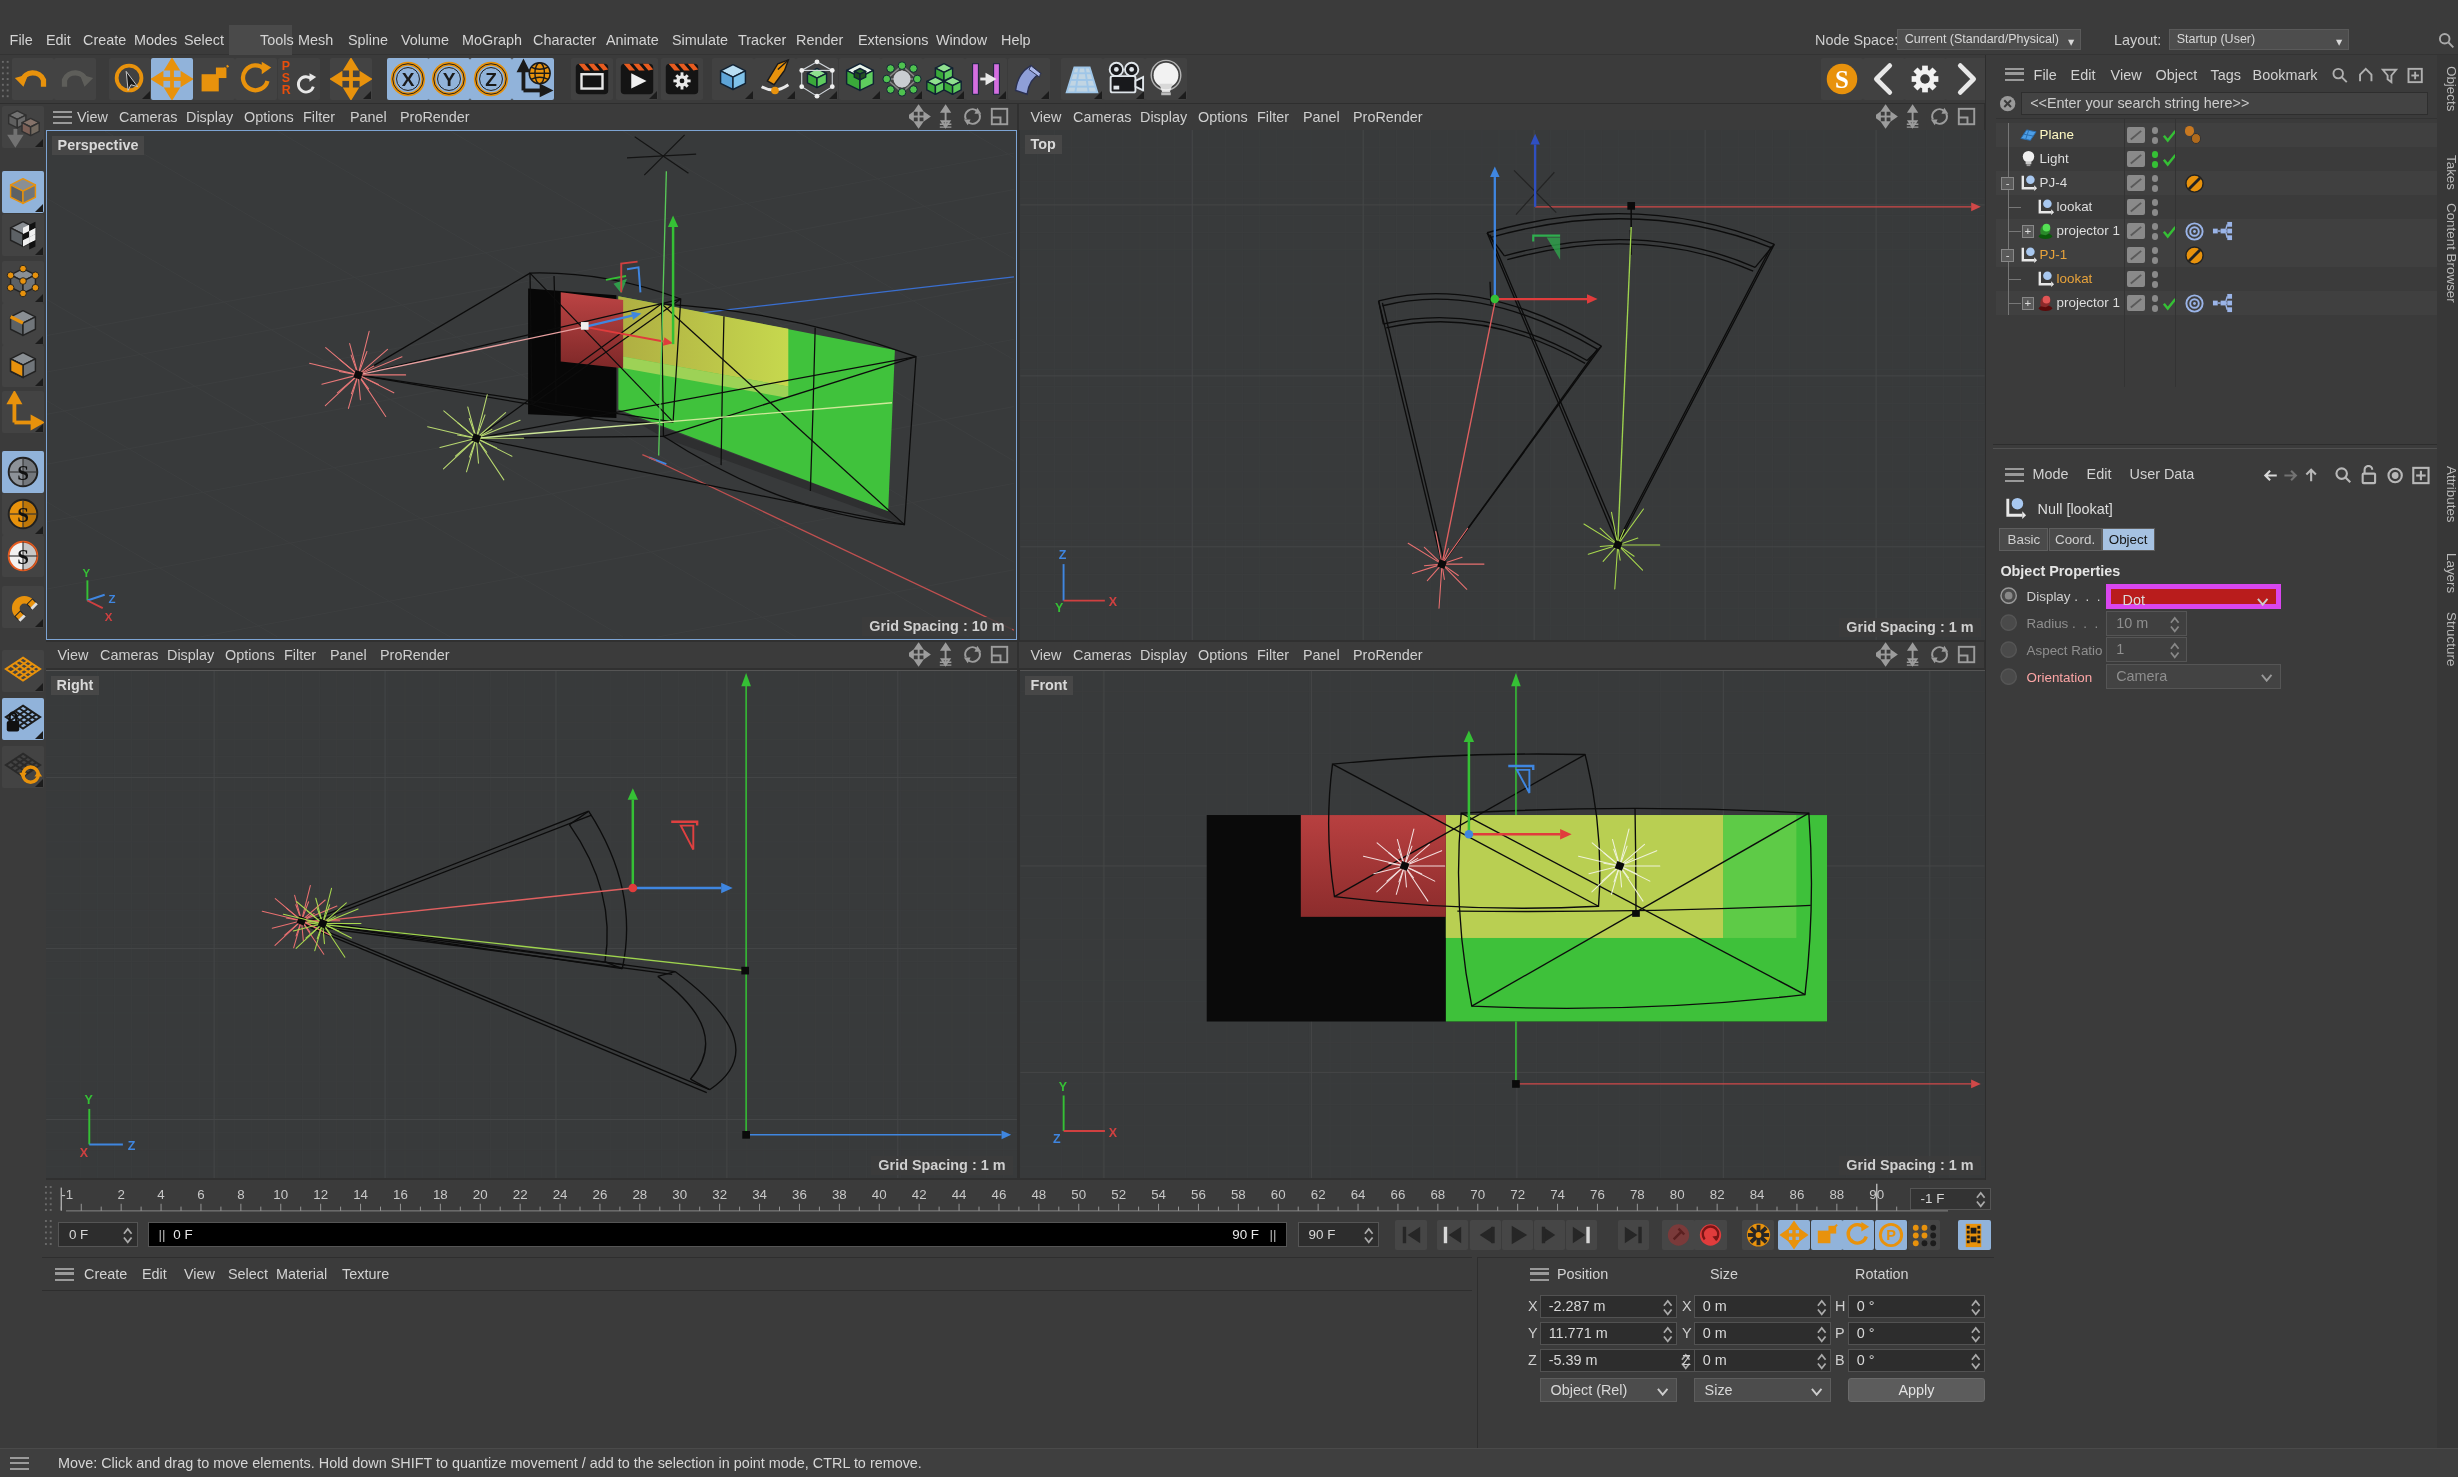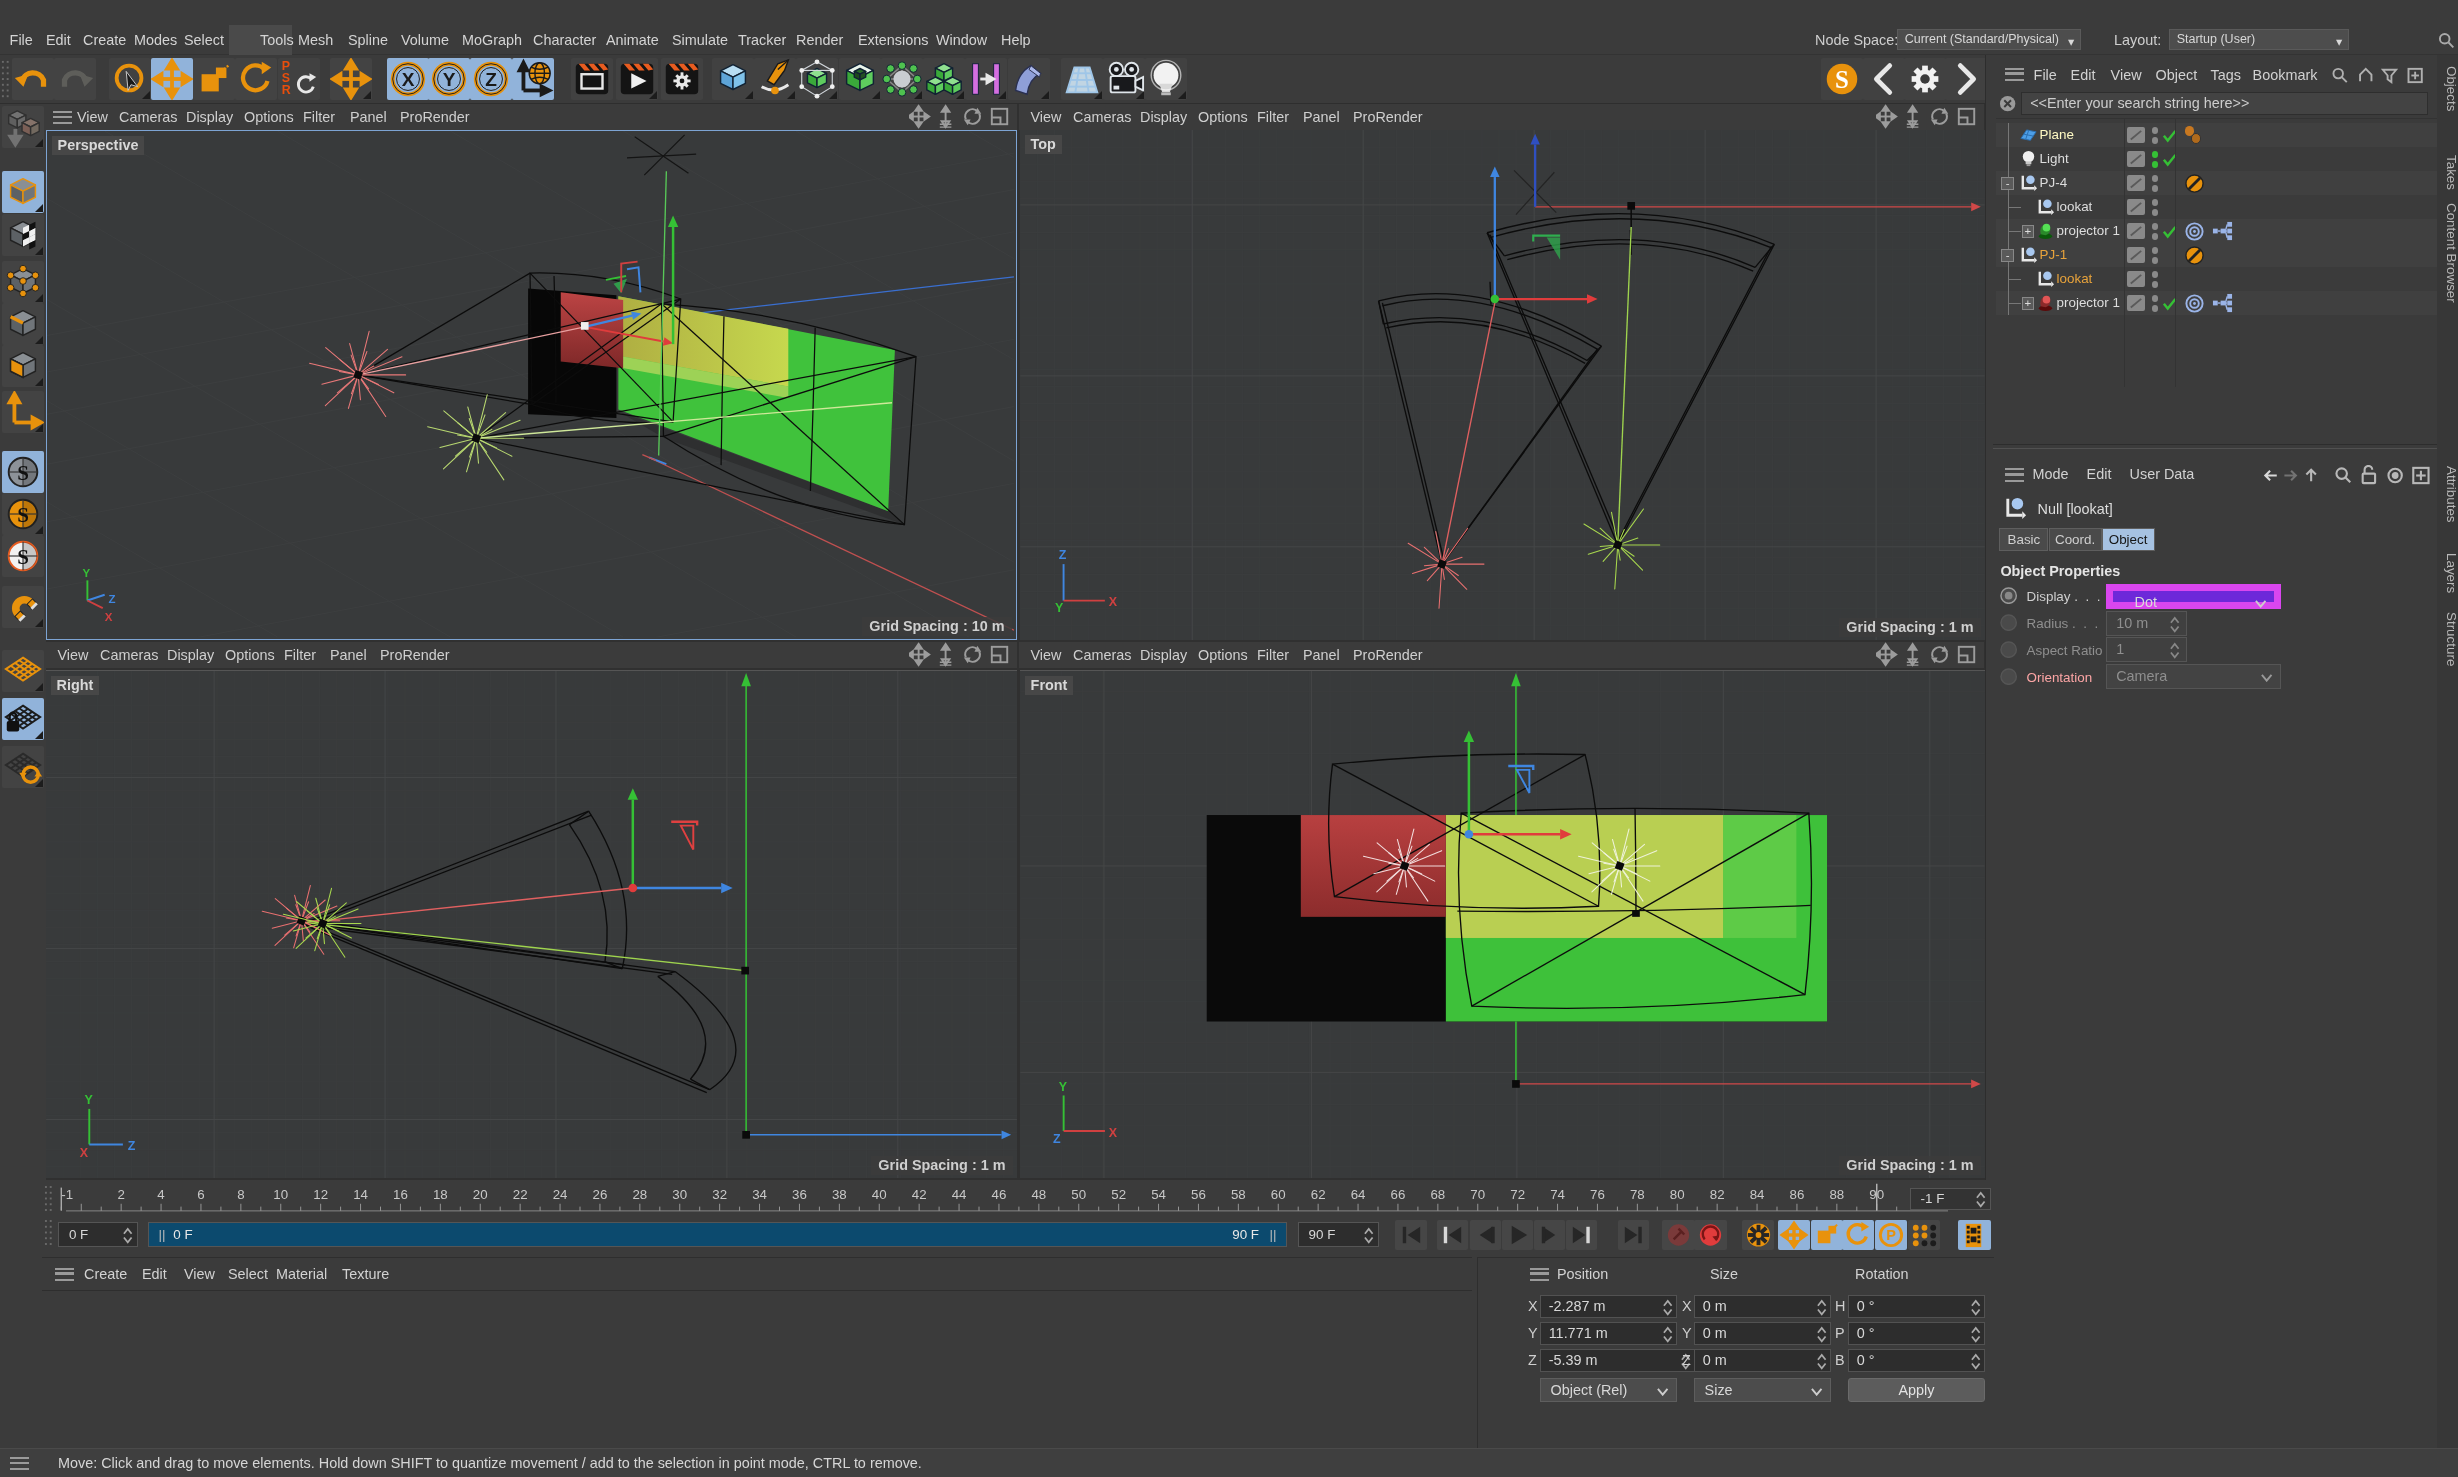--- a/index.html
+++ b/index.html
@@ -1721,21 +1721,21 @@
         <span style="position:absolute;left:42px;top:49px;font-size:14.4px;color:#dedede">Null [lookat]</span>
         <div style="position:absolute;left:3.8px;top:76px;width:49px;height:23px;background:#4a4a4a;border:1px solid #5e5e5e;color:#cfcfcf;font-size:13.4px;text-align:center;line-height:21px">Basic</div>
         <div style="position:absolute;left:53px;top:76px;width:53px;height:23px;background:#4a4a4a;border:1px solid #5e5e5e;color:#cfcfcf;font-size:13.4px;text-align:center;line-height:21px">Coord.</div>
         <div style="position:absolute;left:106px;top:76px;width:53px;height:23px;background:#a6c2e2;border:1px solid #5e5e5e;color:#151515;font-size:13.4px;text-align:center;line-height:21px">Object</div>
         <div style="position:absolute;left:4.8px;top:111px;font-size:14.4px;font-weight:bold;color:#e4e4e4">Object Properties</div>
         <svg style="position:absolute;left:4.8px;top:135px" width="17.3" height="17.3" viewBox="0 0 18 18">
           <circle cx="9" cy="9" r="8" fill="#4a4a4a" stroke="#999" stroke-width="1.5"></circle>
           <circle cx="9" cy="9" r="4" fill="#888"></circle>
         </svg>
         <span style="position:absolute;left:31px;top:137px;font-size:13.4px;color:#cfcfcf">Display <span style="letter-spacing:1.9px">. . . .</span></span>
-        <div style="position:absolute;left:110px;top:132px;width:175px;height:25px;background:#6d28d9;border:7px solid #d946ef;color:#dadada;font-size:14.4px;line-height:23px;padding-left:22px">Dot<svg style="position:absolute;right:6.7px;top:7.7px" width="13.4" height="9.6" viewBox="0 0 14 10">
+        <div style="position:absolute;left:110px;top:132px;width:175px;height:25px;background:#b91c1c;border:5px solid #d946ef;color:#dadada;font-size:14.4px;line-height:23px;padding-left:12px">Dot<svg style="position:absolute;right:6.7px;top:7.7px" width="13.4" height="9.6" viewBox="0 0 14 10">
             <path d="M2 2 L7 8 L12 2" stroke="#ccc" stroke-width="2" fill="none"></path>
           </svg></div>
         <svg style="position:absolute;left:4.8px;top:162px" width="17.3" height="17.3" viewBox="0 0 18 18">
           <circle cx="9" cy="9" r="8" fill="#4a4a4a" stroke="#555" stroke-width="1.5"></circle>
         </svg>
         <span style="position:absolute;left:31px;top:164px;font-size:13.4px;color:#8f8f8f">Radius <span style="letter-spacing:1.9px">. . . .</span></span>
         <div style="position:absolute;left:110px;top:159px;width:81px;height:25px;background:#404040;border:1px solid #555;color:#8f8f8f;font-size:14.4px;line-height:23px;padding-left:9.6px">10 m<svg style="position:absolute;right:4.8px;top:3.8px" width="11.5" height="17.3" viewBox="0 0 12 18">
             <path d="M2 7 L6 2 L10 7" stroke="#888" stroke-width="1.8" fill="none"></path>
             <path d="M2 11 L6 16 L10 11" stroke="#888" stroke-width="1.8" fill="none"></path>
           </svg></div>
@@ -1935,21 +1935,21 @@
         <line x1="1920" y1="4" x2="1920" y2="32" stroke="#b8b8b8" stroke-width="1.5"></line>
       </svg>
       <div class="spin" style="left:1868px;top:7.7px;width:81px;height:22px;line-height:20px;padding-left:9.6px;background:#333">-1 F<svg style="position:absolute;right:3.8px;top:1.9px" width="11.5" height="17.3" viewBox="0 0 12 18">
           <path d="M2 7 L6 2 L10 7" stroke="#aaa" stroke-width="1.8" fill="none"></path>
           <path d="M2 11 L6 16 L10 11" stroke="#aaa" stroke-width="1.8" fill="none"></path>
         </svg></div>
       <div class="spin" style="left:16.3px;top:42px;width:80px;height:25px;line-height:23px;padding-left:9.6px">0 F<svg style="position:absolute;right:3.8px;top:3.8px" width="11.5" height="17.3" viewBox="0 0 12 18">
           <path d="M2 7 L6 2 L10 7" stroke="#aaa" stroke-width="1.8" fill="none"></path>
           <path d="M2 11 L6 16 L10 11" stroke="#aaa" stroke-width="1.8" fill="none"></path>
         </svg></div>
-      <div style="position:absolute;left:106px;top:42px;width:1139px;height:25px;background:#0c4a6e;border:1px solid #555;color:#e8e8e8;font-size:13.4px;line-height:23px"><span style="margin-left:9.6px;color:#bbb">||</span><span style="margin-left:7.7px">0 F</span><span style="position:absolute;right:27px">90 F</span><span style="position:absolute;right:9.6px;color:#bbb">||</span></div>
+      <div style="position:absolute;left:106px;top:42px;width:1139px;height:25px;background:#000000;border:1px solid #555;color:#e8e8e8;font-size:13.4px;line-height:23px"><span style="margin-left:9.6px;color:#bbb">||</span><span style="margin-left:7.7px">0 F</span><span style="position:absolute;right:27px">90 F</span><span style="position:absolute;right:9.6px;color:#bbb">||</span></div>
       <div class="spin" style="left:1256px;top:42px;width:81px;height:25px;line-height:23px;padding-left:9.6px">90 F<svg style="position:absolute;right:3.8px;top:3.8px" width="11.5" height="17.3" viewBox="0 0 12 18">
           <path d="M2 7 L6 2 L10 7" stroke="#aaa" stroke-width="1.8" fill="none"></path>
           <path d="M2 11 L6 16 L10 11" stroke="#aaa" stroke-width="1.8" fill="none"></path>
         </svg></div>
       <div class="tbtn" style="left:1353px;top:40px;width:32px;height:30px;"><svg width="32" height="30" viewBox="0 0 33 31">
           <rect x="8" y="7" width="3.5" height="17" fill="#262626"></rect>
           <path d="M26 7 L13 15.5 L26 24 Z" fill="#262626"></path>
         </svg></div>
       <div class="tbtn" style="left:1395px;top:40px;width:31px;height:30px;"><svg width="31" height="30" viewBox="0 0 32 31">
           <rect x="7" y="7" width="3.5" height="17" fill="#d8d8d8"></rect>

